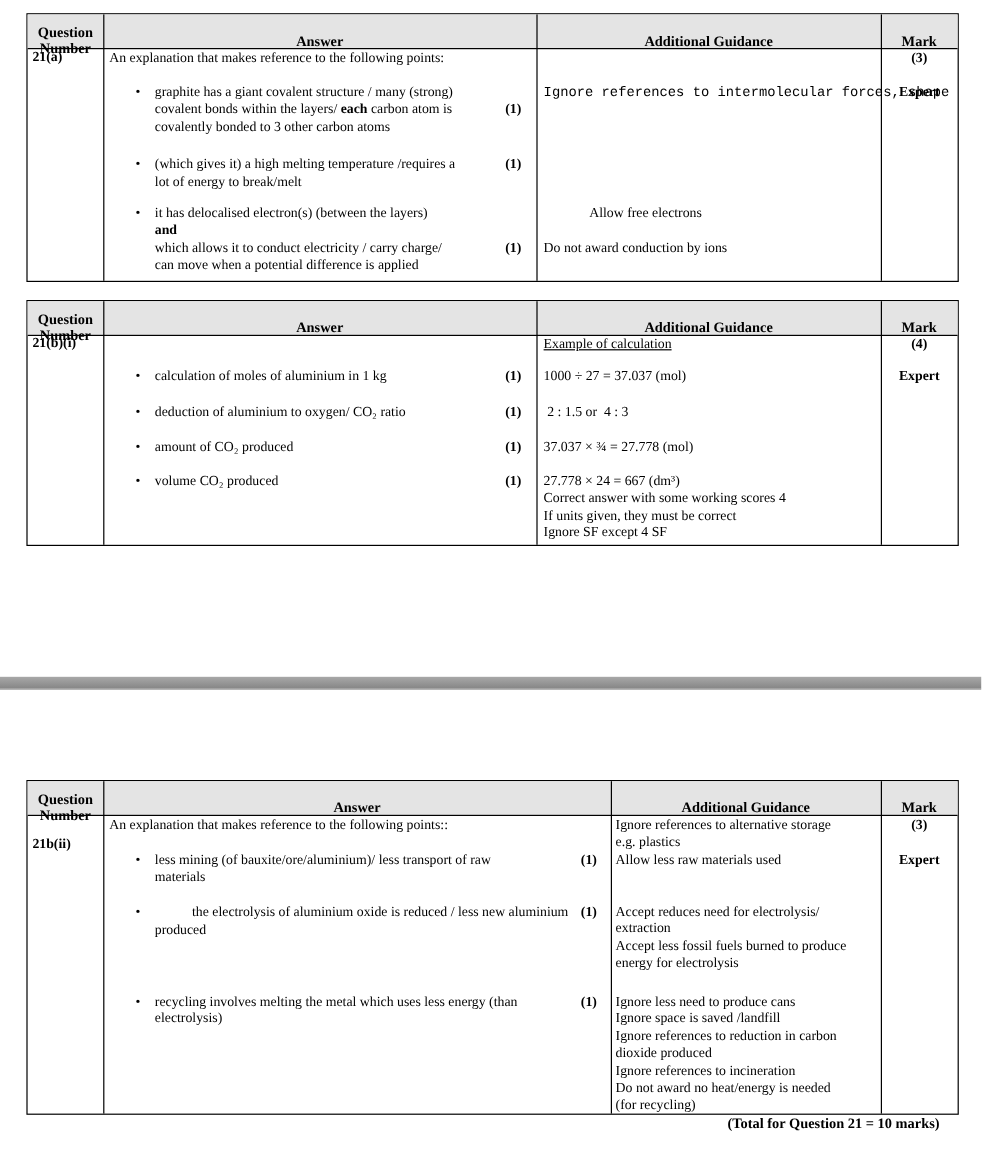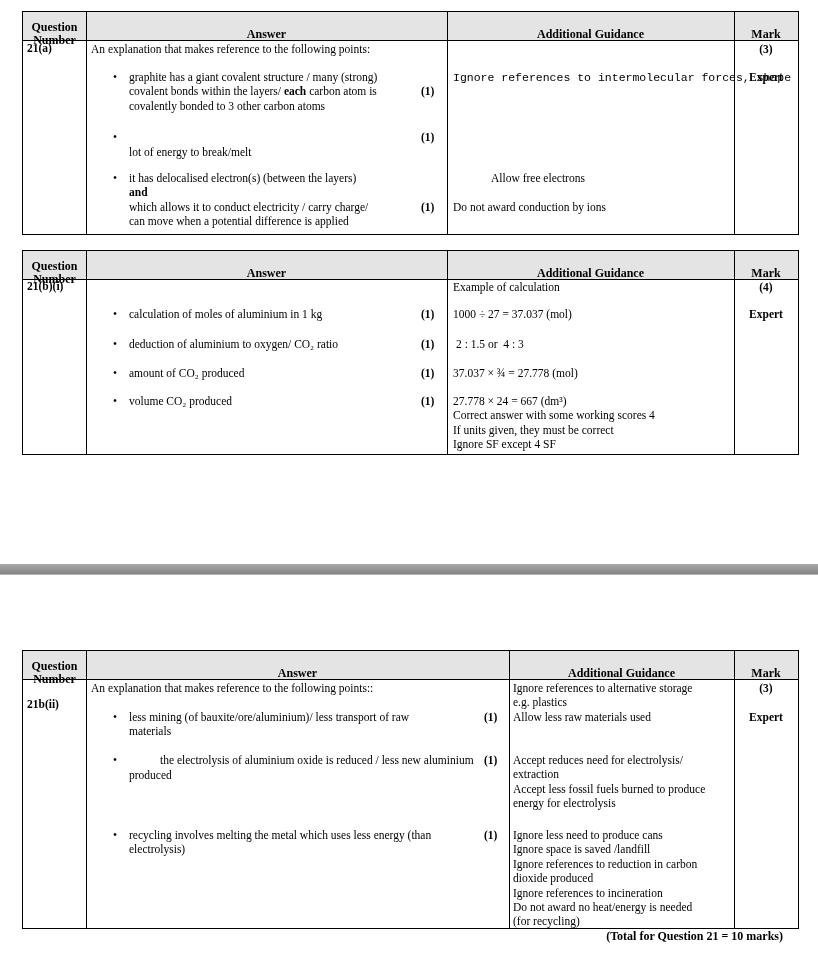--- a/index.html
+++ b/index.html
@@ -15,21 +15,21 @@
     background:#e4e4e4; border-bottom:1px solid #000;
   }
   .vline { position:absolute; top:0; width:1px; background:#000; }
   .hlabel {
     position:absolute; top:0; height:44px; display:flex; align-items:center;
     justify-content:center; text-align:center; font-weight:bold;
     font-size:12px; line-height:1.05;
   }
   .ln { position:absolute; font-size:11.5px; line-height:13px; white-space:pre; }
   .b { font-weight:bold; }
-  .u { }
+  .u { text-decoration:underline; }
   .dot::before { content:"\2022"; }
   .pt { position:absolute; font-size:11.5px; line-height:13px; font-weight:bold; }
   .mk { position:absolute; width:64px; text-align:center; font-weight:bold; font-size:11.5px; line-height:13px; }
   .sep {
     position:absolute; left:0; top:564px; width:818px; height:10px;
     background:linear-gradient(to bottom,#a8a8a8,#858585);
     border-bottom:1px solid #b5b5b5;
   }
   .total {
     position:absolute; top:929px; right:35px; font-weight:bold; font-size:12px;
@@ -54,20 +54,21 @@
     <div class="ln b" style="left:4px; top:30px;">21(a)</div>
     <div class="ln" style="left:68px; top:31px;">An explanation that makes reference to the following points:</div>
 
     <span class="ln dot" style="left:90px; top:59px;"></span>
     <div class="ln" style="left:106px; top:59px;">graphite has a giant covalent structure / many (strong)</div>
     <div class="ln" style="left:106px; top:73px;"><span>covalent bonds within the layers/ </span><span class="b">each</span><span> carbon atom is</span></div>
     <div class="ln" style="left:106px; top:88px;">covalently bonded to 3 other carbon atoms</div>
     <div class="pt" style="left:398px; top:73px;">(1)</div>
 
     <span class="ln dot" style="left:90px; top:119px;"></span>
+    <div class="ln" style="left:106px; top:119px;">(which gives it) a high melting temperature /requires a</div>
     <div class="ln" style="left:106px; top:134px;">lot of energy to break/melt</div>
     <div class="pt" style="left:398px; top:119px;">(1)</div>
 
     <span class="ln dot" style="left:90px; top:160px;"></span>
     <div class="ln" style="left:106px; top:160px;">it has delocalised electron(s) (between the layers)</div>
     <div class="ln b" style="left:106px; top:174px;">and</div>
     <div class="ln" style="left:106px; top:189px;">which allows it to conduct electricity / carry charge/</div>
     <div class="ln" style="left:106px; top:203px;">can move when a potential difference is applied</div>
     <div class="pt" style="left:398px; top:189px;">(1)</div>
 

